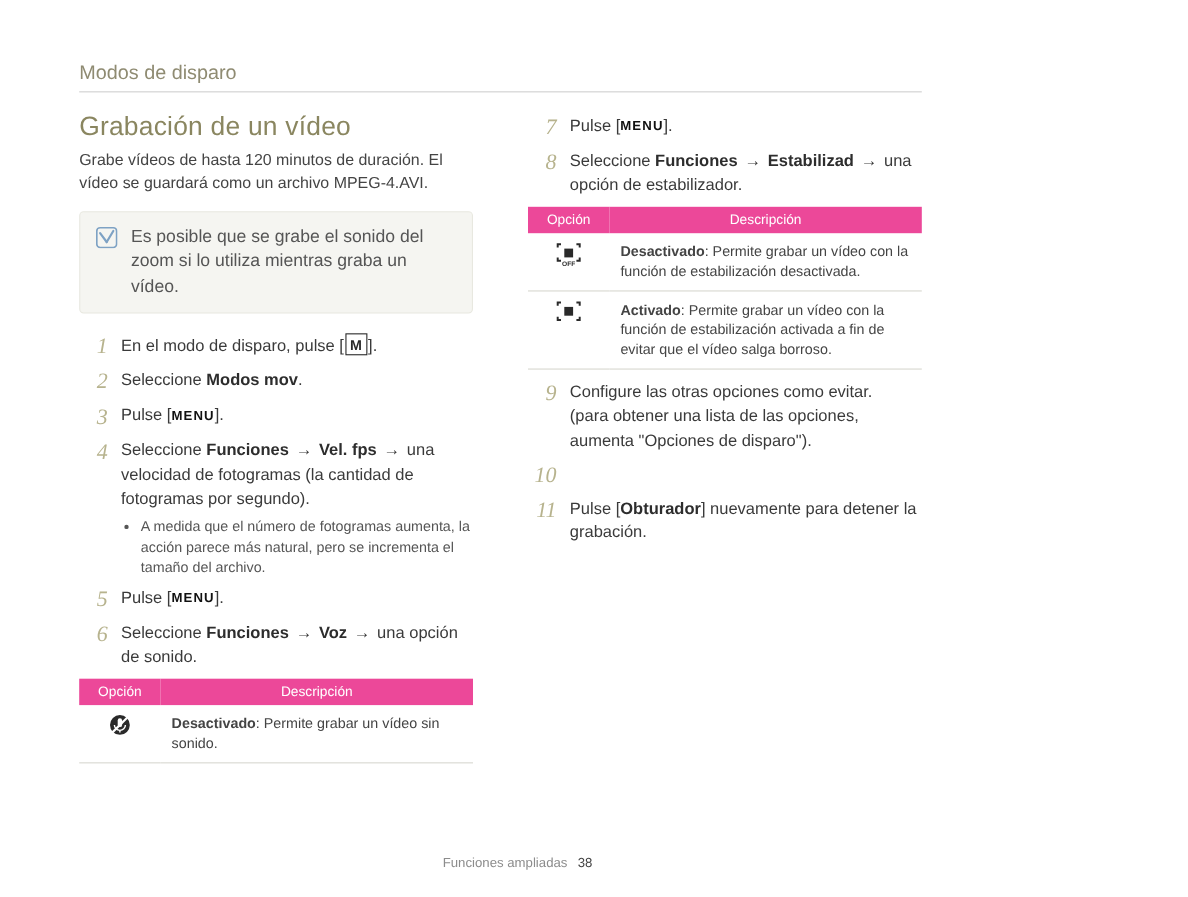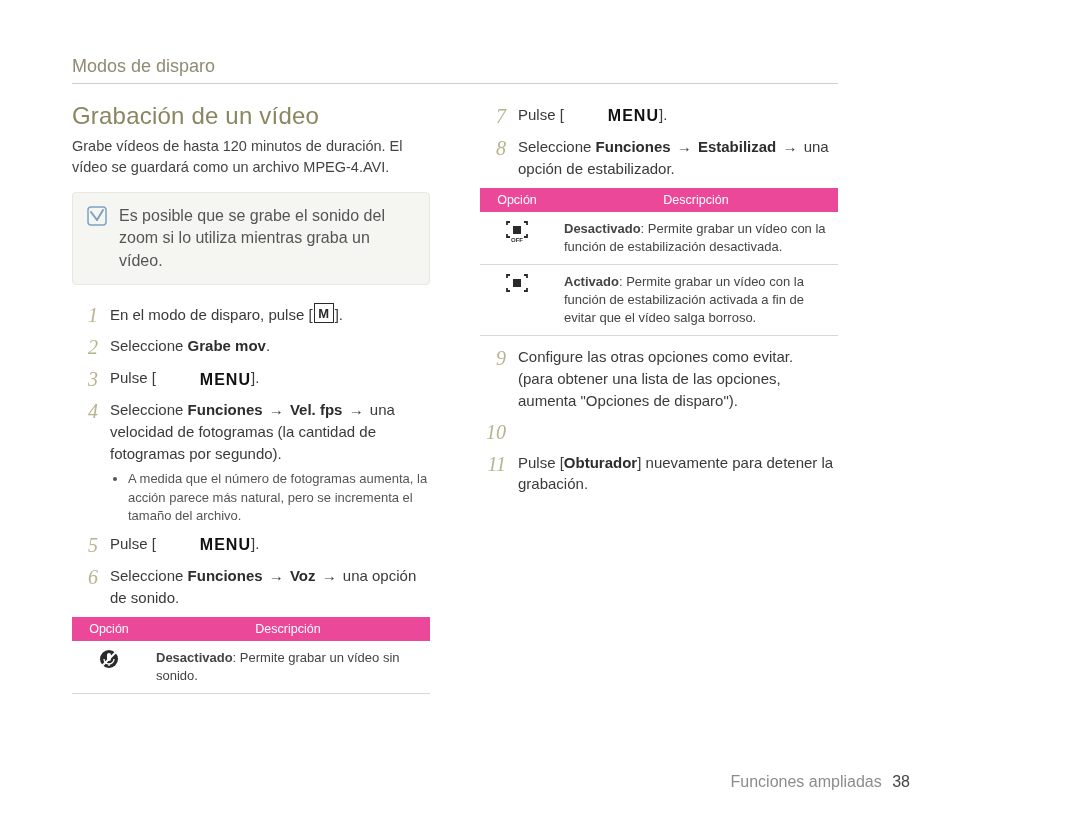--- a/index.html
+++ b/index.html
@@ -111,23 +111,22 @@
 
   .key-icon, .menu-label, .mode-icon {
     display: inline-flex;
     align-items: center;
     vertical-align: middle;
   }
   .menu-label {
     font-family: "Arial Black", Arial, sans-serif;
     font-weight: 900;
     letter-spacing: 1px;
-    font-size: 16px;
+    font-size: 12px;
     color: #111;
-    margin-left: 44px;
   }
   .mode-m {
     display: inline-flex;
     align-items: center;
     justify-content: center;
     width: 18px;
     height: 18px;
     border: 1.5px solid #2a2a2a;
     font-weight: bold;
     font-size: 13px;
@@ -172,22 +171,22 @@
   .opt-icon {
     display: inline-block;
   }
   .ic-mic svg, .ic-mute svg, .ic-stab-off svg, .ic-stab-on svg { display:block; }
 
   .footer {
     position: absolute;
     bottom: 24px;
     left: 0;
     right: 0;
-    text-align: right;
-    font-size: 16px;
+    text-align: center;
+    font-size: 12px;
     color: #8c8c8c;
     margin-left: 31px;
   }
   .footer .page-num { color: #444; margin-left: 6px; }
 </style>
 </head>
 <body>
 
 <div class="page">
 
@@ -215,21 +214,21 @@
         <li>
           <span class="step-num">1</span>
           <span class="step-body">
             <span>En el modo de disparo, pulse [</span><span class="mode-m">M</span><span>].</span>
           </span>
         </li>
 
         <li>
           <span class="step-num">2</span>
           <span class="step-body">
-            <span>Seleccione </span><b>Grabe mov</b><span>.</span>
+            <span>Seleccione </span><b>Modos mov</b><span>.</span>
           </span>
         </li>
 
         <li>
           <span class="step-num">3</span>
           <span class="step-body">
             <span>Pulse [</span><span class="menu-label">MENU</span><span>].</span>
           </span>
         </li>
 

